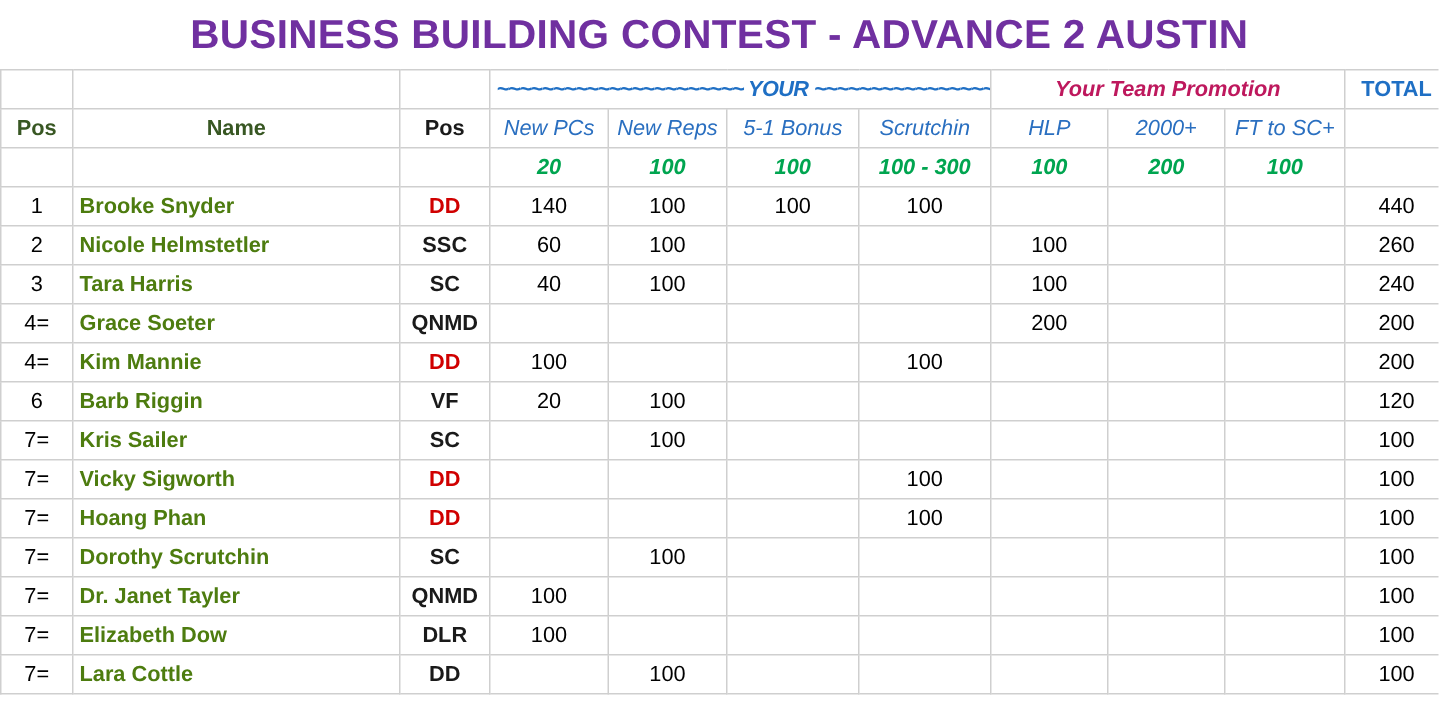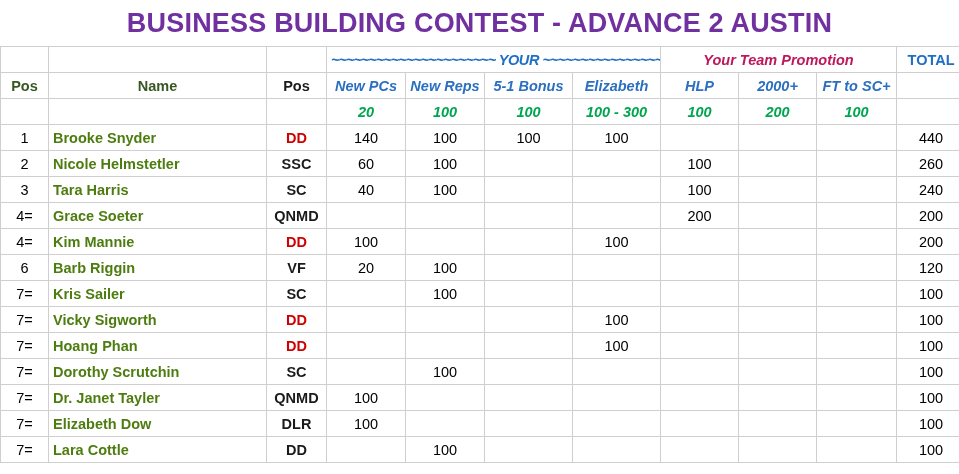--- a/index.html
+++ b/index.html
@@ -91,21 +91,21 @@
     font-weight: bold;
     text-align: center;
     color: #385723;
   }
   .hdr-dark {
     font-weight: bold;
     text-align: center;
     color: #1a1a1a;
   }
   .hdr-blue {
-    font-weight: bold;
+    font-weight: normal;
     font-style: italic;
     text-align: center;
     color: #2a6fc0;
     font-size: 14px;
   }
 
   
   .pts {
     color: #00a550;
     font-weight: bold;
@@ -179,21 +179,21 @@
         <td class="grp-total">TOTAL</td>
       </tr>
 
       <tr>
         <td class="hdr">Pos</td>
         <td class="hdr">Name</td>
         <td class="hdr-dark">Pos</td>
         <td class="hdr-blue">New PCs</td>
         <td class="hdr-blue">New Reps</td>
         <td class="hdr-blue">5-1 Bonus</td>
-        <td class="hdr-blue">Elizabeth</td>
+        <td class="hdr-blue">Scrutchin</td>
         <td class="hdr-blue">HLP</td>
         <td class="hdr-blue">2000+</td>
         <td class="hdr-blue">FT to SC+</td>
         <td class="hdr-dark"></td>
       </tr>
 
       <tr>
         <td class="pts"></td>
         <td class="pts"></td>
         <td class="pts"></td>

